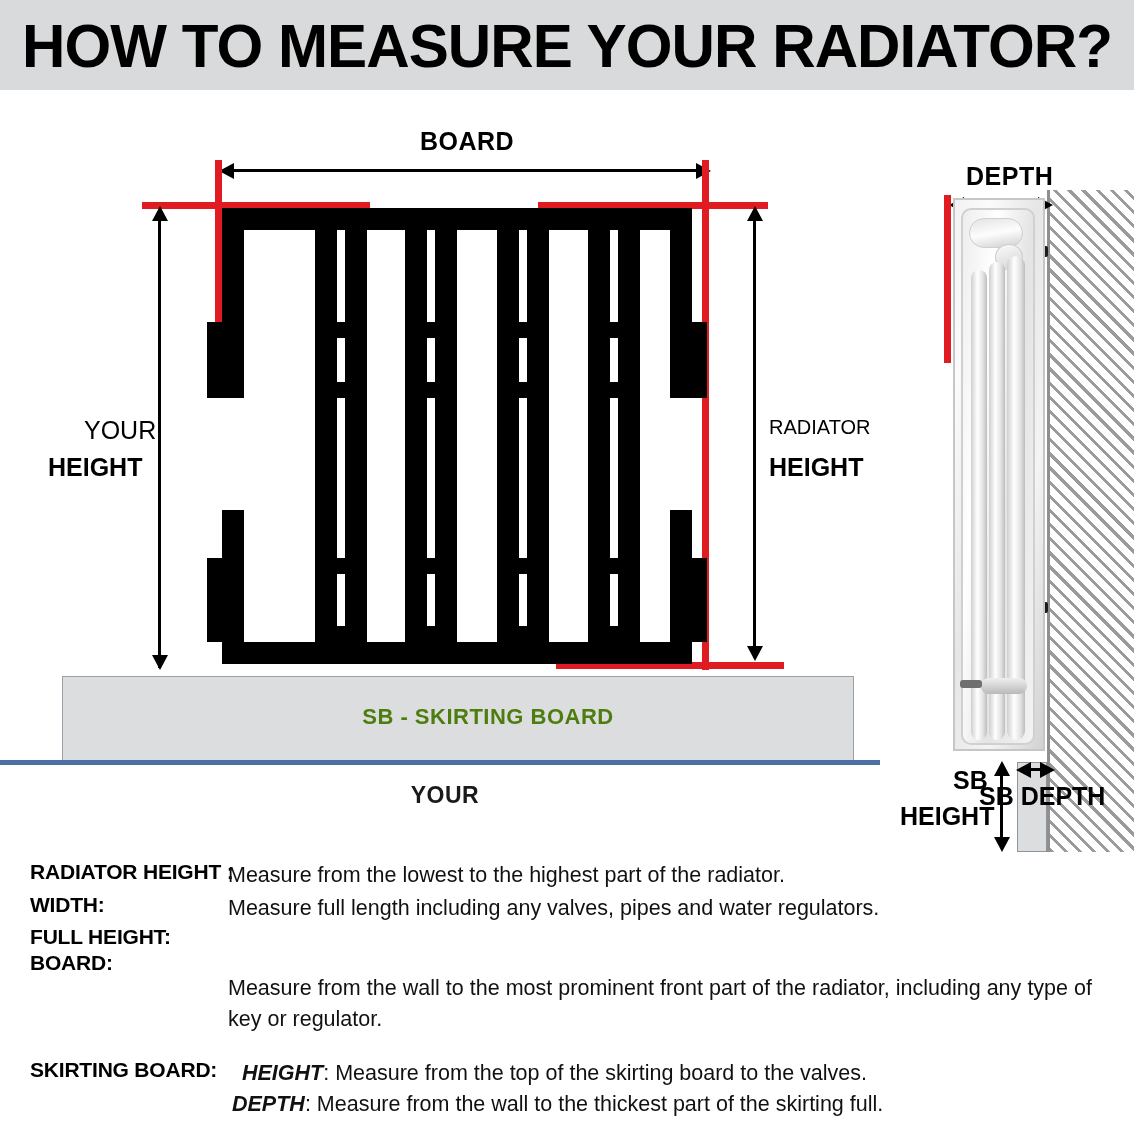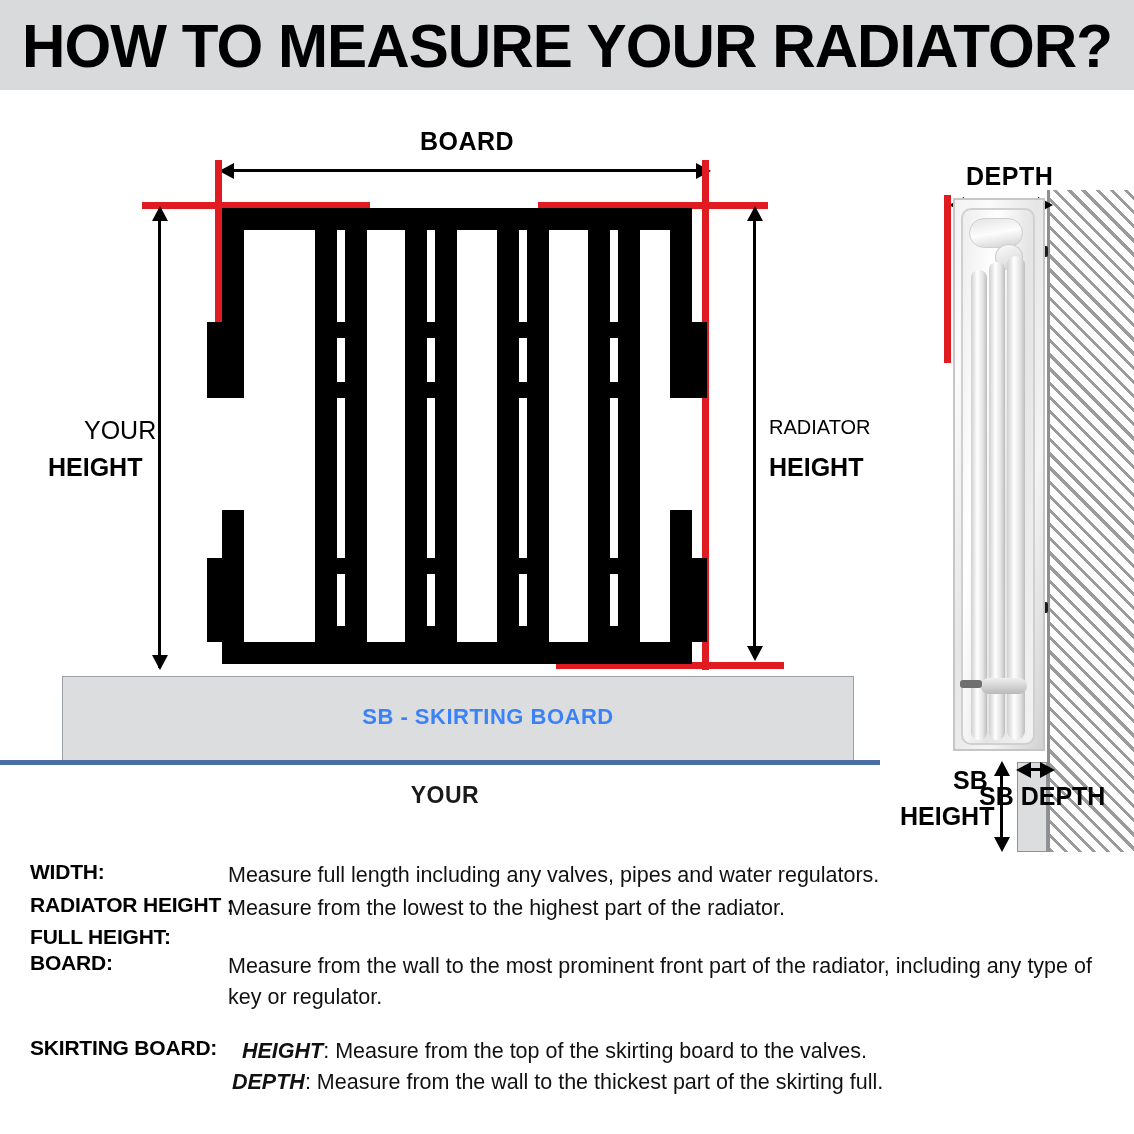--- a/index.html
+++ b/index.html
@@ -39,21 +39,21 @@
   
   .blk{position:absolute;background:#000;}
 
   
   #skirting{
     position:absolute;left:62px;top:586px;width:792px;height:85px;
     background:#dcdddf;border:1px solid #9aa0a6;box-sizing:border-box;
   }
   #skirting-label{
     position:absolute;left:62px;top:614px;width:852px;
-    text-align:center;font-size:22px;font-weight:bold;color:#3b82f6;
+    text-align:center;font-size:22px;font-weight:bold;color:#4d7c0f;
     letter-spacing:.5px;
   }
   #floor-line{
     position:absolute;left:0px;top:670px;width:880px;height:5px;
     background:#4a6fa5;
   }
   #floor-label{
     position:absolute;left:300px;top:692px;width:290px;text-align:center;
     font-size:23px;font-weight:bold;color:#1a1a1a;letter-spacing:.5px;
   }
@@ -135,21 +135,21 @@
   .note-term{
     width:228px;flex:0 0 228px;
     font-size:21px;font-weight:bold;color:#000;
     padding-left:30px;box-sizing:border-box;white-space:nowrap;
     letter-spacing:-0.2px;
   }
   .note-desc{
     flex:1;font-size:21.5px;color:#111;line-height:1.42;
     padding-right:42px;
   }
-  .note-desc.just{text-align:justify;}
+  .note-desc.just{text-align:justify;margin-top:22px;}
   .sub-row{display:flex;align-items:flex-start;}
   .sub-key{font-weight:bold;font-style:italic;}
   #notes-inner{padding-top:4px;}
   .gap{height:22px;}
 </style>
 </head>
 <body>
 
 <div id="header">
   <div id="header-title">HOW TO MEASURE YOUR RADIATOR?</div>
@@ -293,27 +293,27 @@
   <div class="h-arrow-line" style="left:1025px;top:678px;width:20px;"></div>
   <div class="arrow-head ah-left" style="left:1016px;top:672px;"></div>
   <div class="arrow-head ah-right" style="left:1040px;top:672px;"></div>
   <div class="lbl lbl-b" style="left:979px;top:692px;font-size:25px;">SB DEPTH</div>
 </div>
 
 <div id="notes">
   <div id="notes-inner">
 
     <div class="note-row">
+      <div class="note-term">RADIATOR HEIGHT :</div>
+      <div class="note-desc">Measure from the lowest to the highest part of the radiator.</div>
+    </div>
+
+    <div class="note-row">
       <div class="note-term">WIDTH:</div>
       <div class="note-desc">Measure full length including any valves, pipes and water regulators.</div>
-    </div>
-
-    <div class="note-row">
-      <div class="note-term">RADIATOR HEIGHT :</div>
-      <div class="note-desc">Measure from the lowest to the highest part of the radiator.</div>
     </div>
 
     <div class="note-row">
       <div class="note-term">FULL HEIGHT:</div>
     </div>
 
     <div class="note-row">
       <div class="note-term">BOARD:</div>
       <div class="note-desc just">Measure from the wall to the most prominent front part of the radiator, including any type of key or regulator.</div>
     </div>

